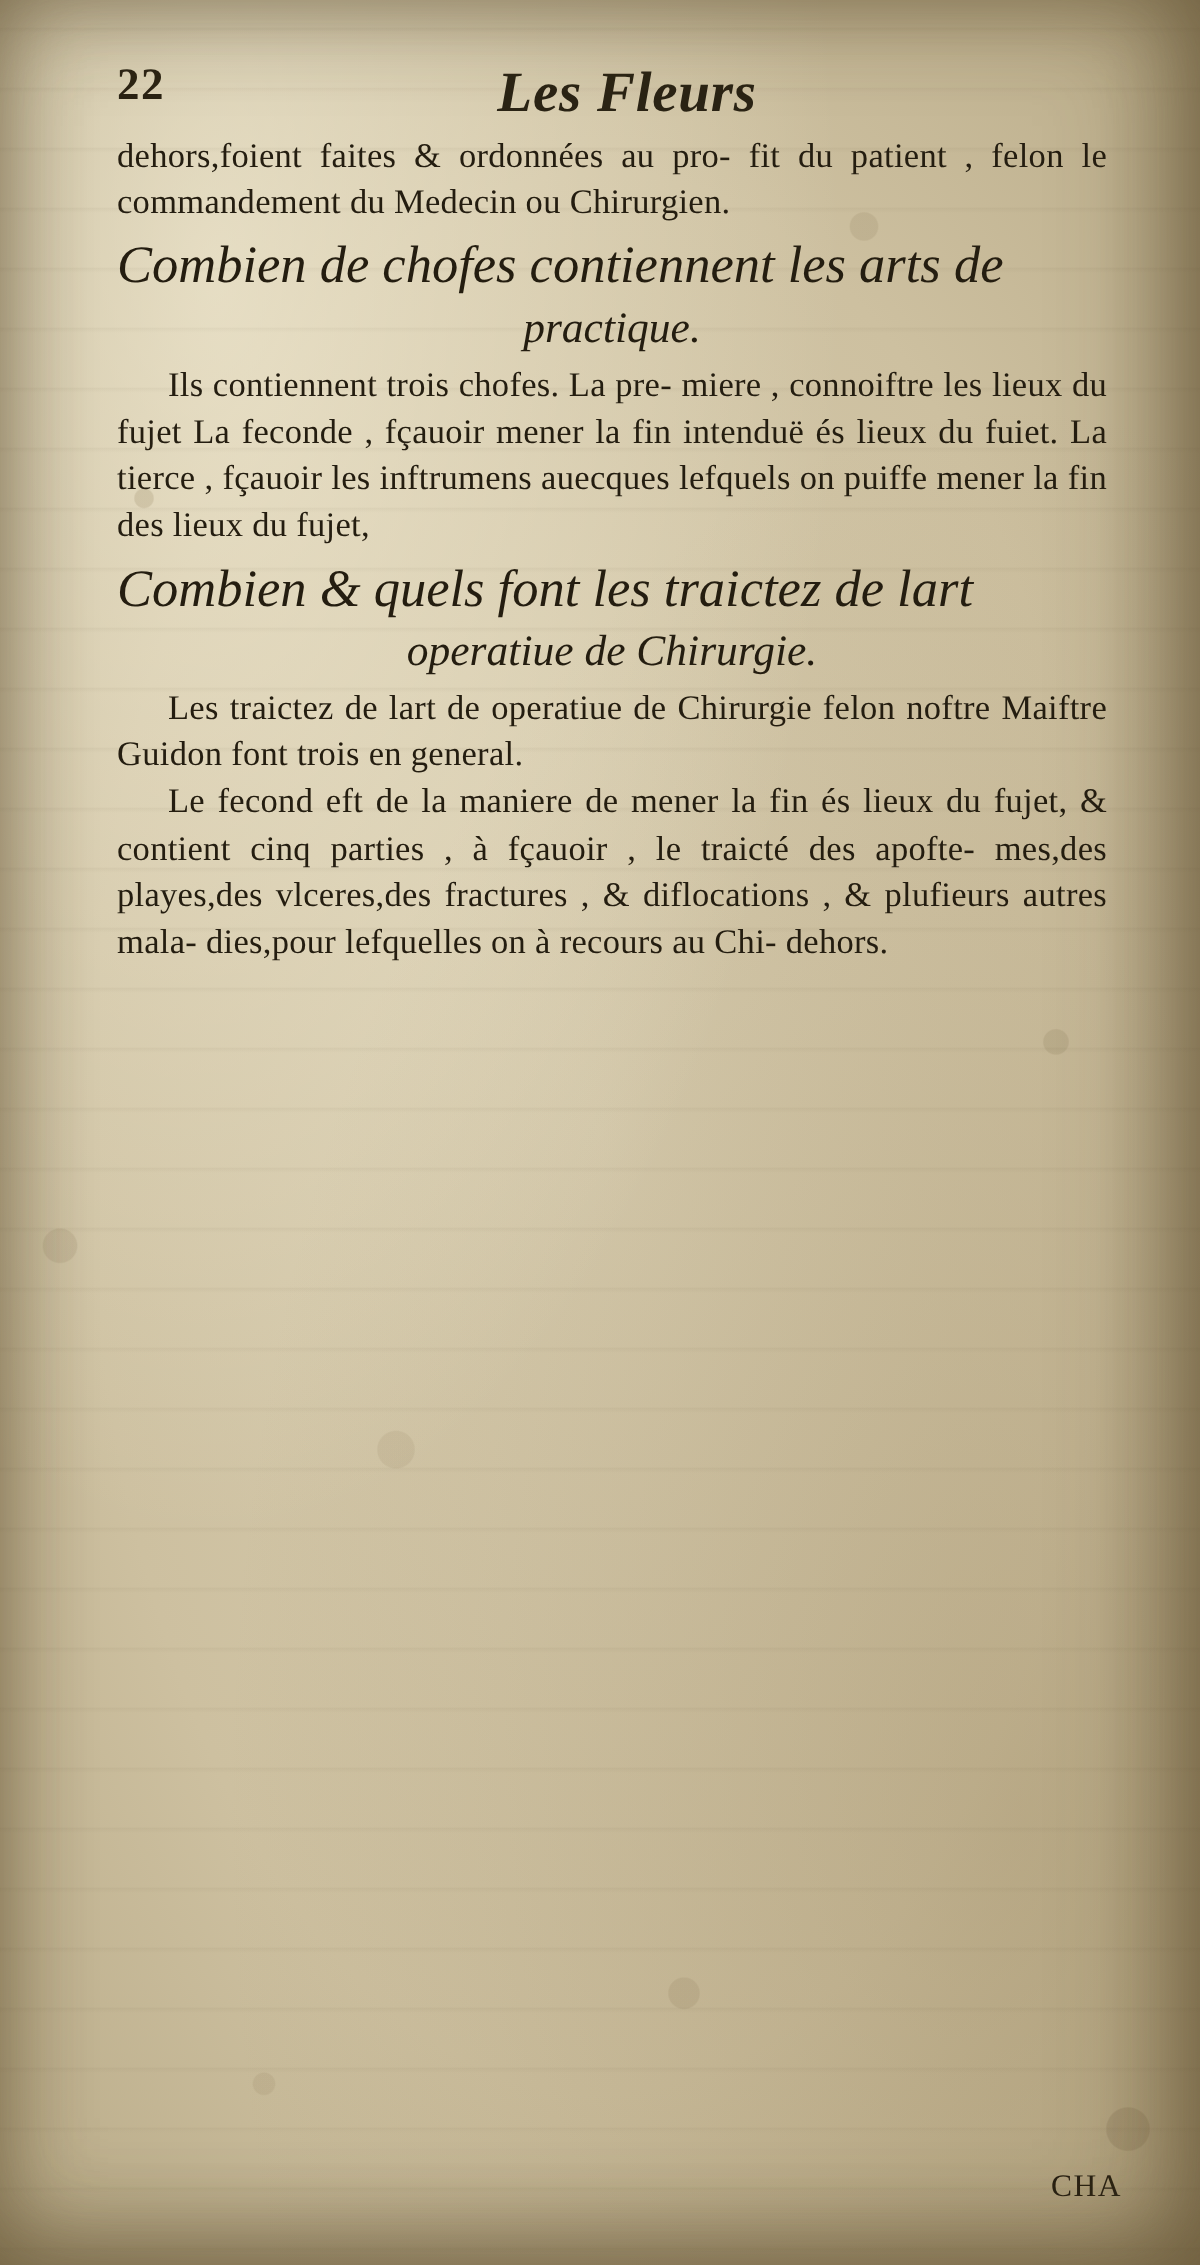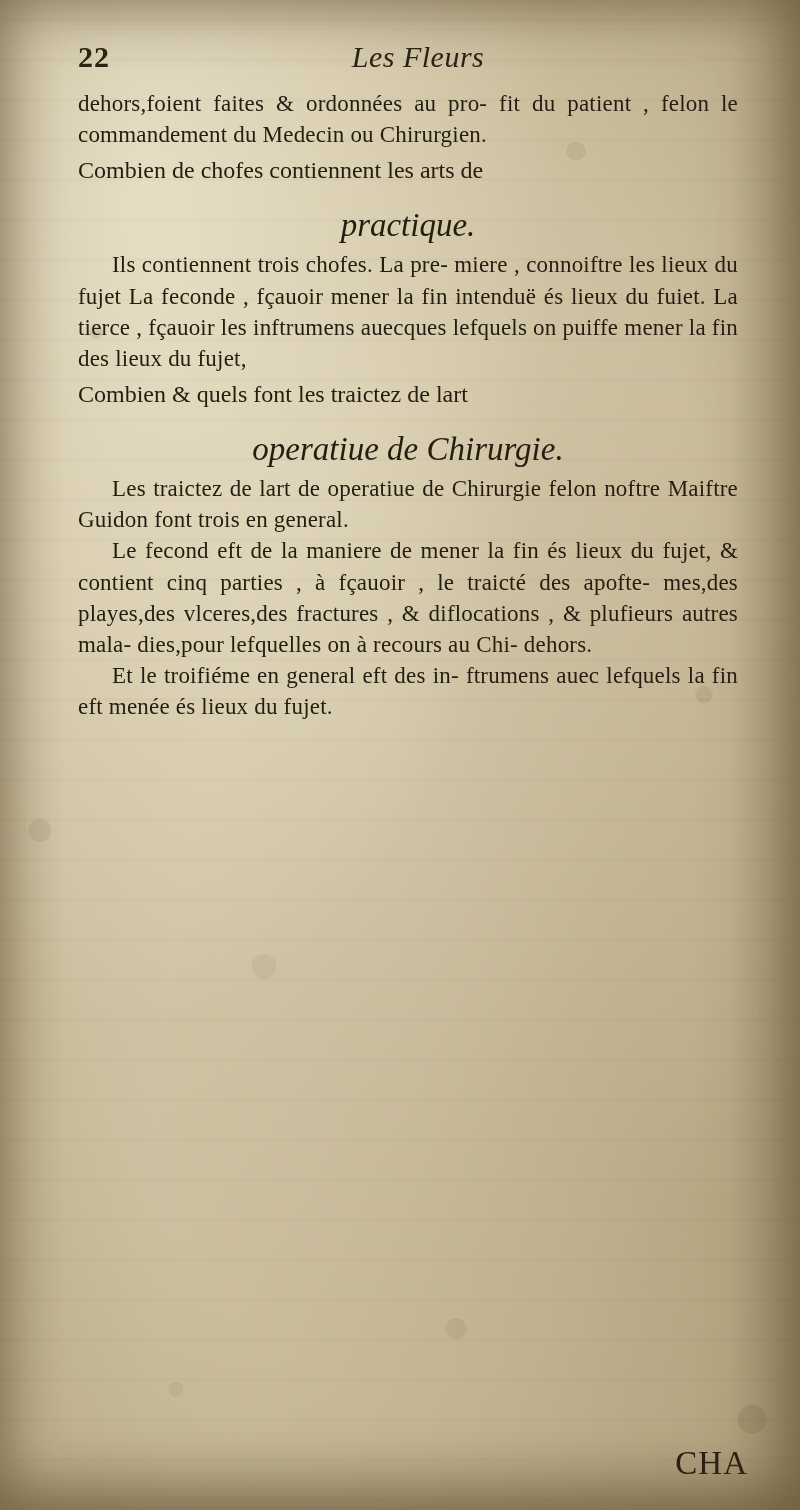--- a/index.html
+++ b/index.html
@@ -71,59 +71,60 @@
     font-size: 30px;
     font-weight: bold;
     letter-spacing: 1px;
     color: #2c2415;
     width: 90px;
   }
   .runtitle {
     flex: 1;
     text-align: center;
     font-style: italic;
-    font-weight: normal;
-    font-size: 30px;
+    font-weight: bold;
+    font-size: 38px;
     color: #2b2415;
     letter-spacing: .5px;
     padding-right: 70px;
   }
 
   p.body {
     margin: 0;
     font-size: 23px;
     line-height: 1.355;
     color: #241d10;
     text-align: justify;
     text-justify: inter-word;
     letter-spacing: .2px;
   }
   p.body.indent { text-indent: 34px; }
 
   .head-italic {
     margin: 4px 0 0 0;
-    font-size: 24px;
+    font-style: italic;
+    font-size: 35px;
     line-height: 1.34;
     color: #241d10;
     text-align: justify;
   }
   .head-italic-center {
-    margin: 18px 0 2px 0;
+    margin: 0 0 2px 0;
     font-style: italic;
-    font-size: 33px;
+    font-size: 29px;
     line-height: 1.3;
     color: #241d10;
     text-align: center;
   }
 
   .catchword {
     position: absolute;
     right: 52px;
-    bottom: 28px;
-    font-size: 33px;
+    bottom: 40px;
+    font-size: 21px;
     letter-spacing: 1px;
     color: #272013;
   }
 
   
   #showthrough {
     position: absolute;
     inset: 0;
     pointer-events: none;
     opacity: .07;
@@ -184,24 +185,19 @@
     <p class="body indent">
       <span>Le fecond eft de la maniere de mener</span>
       <span>la fin és lieux du fujet, &amp; contient cinq</span>
       <span>parties , à fçauoir , le traicté des apofte-</span>
       <span>mes,des playes,des vlceres,des fractures ,</span>
       <span>&amp; diflocations , &amp; plufieurs autres mala-</span>
       <span>dies,pour lefquelles on à recours au Chi-</span>
       <span>dehors.</span>
     </p>
 
-    <p class="body indent">
-      <span>Et le troifiéme en general eft des in-</span>
-      <span>ftrumens auec lefquels la fin eft menée</span>
-      <span>és lieux du fujet.</span>
-    </p>
 
   </div>
 
   <div class="catchword">CHA</div>
 
   <div id="vignette"></div>
 </div>
 
 </body></html>

